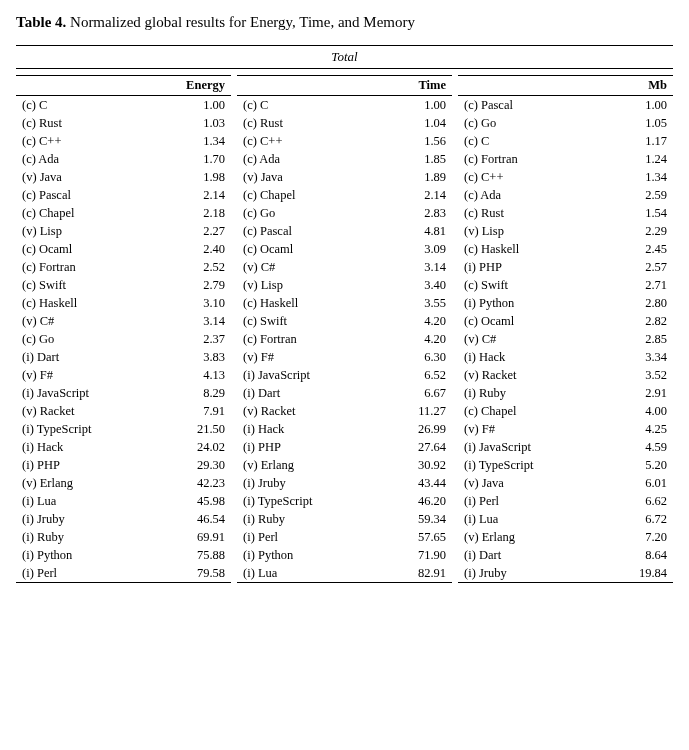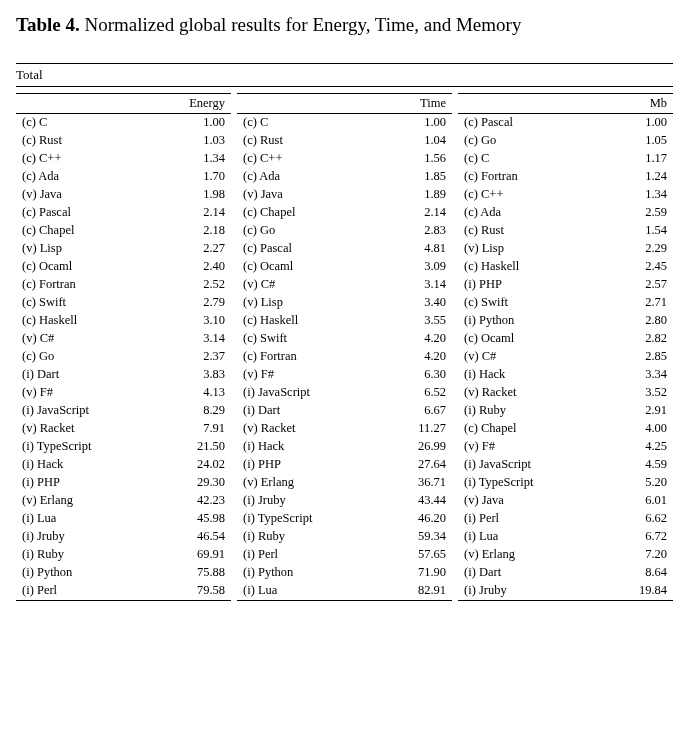--- a/index.html
+++ b/index.html
@@ -5,49 +5,50 @@
     * { box-sizing: border-box; margin: 0; padding: 0; }
     body {
       font-family: "Times New Roman", Times, serif;
       font-size: 13px;
       background: #fff;
       color: #000;
       padding: 12px 16px;
       width: 689px;
     }
     .caption {
-      font-size: 19px;
-      margin-bottom: 24px;
+      font-size: 15px;
+      margin-bottom: 12px;
       line-height: 1.4;
     }
     .caption strong { font-weight: bold; }
     .total-header {
-      text-align: left;
+      text-align: center;
       font-size: 13px;
       border-top: 1px solid #000;
       border-bottom: 1px solid #000;
       padding: 3px 0;
       margin-bottom: 6px;
+      font-style: italic;
     }
     .tables-row {
       display: flex;
       gap: 6px;
       align-items: flex-start;
     }
     .sub-table {
       border-collapse: collapse;
       font-size: 12.5px;
       flex: 1;
     }
     .sub-table th {
       border-top: 1px solid #000;
       border-bottom: 1px solid #000;
       padding: 2px 6px;
       text-align: right;
-      font-weight: normal;
+      font-weight: bold;
       white-space: nowrap;
     }
     .sub-table th.lang-col {
       text-align: left;
     }
     .sub-table td {
       padding: 1.5px 6px;
       white-space: nowrap;
     }
     .sub-table td.lang {
@@ -276,21 +277,21 @@
         <tr>
           <td class="lang">(i) Hack</td>
           <td class="val">26.99</td>
         </tr>
         <tr>
           <td class="lang">(i) PHP</td>
           <td class="val">27.64</td>
         </tr>
         <tr>
           <td class="lang">(v) Erlang</td>
-          <td class="val">36.71</td>
+          <td class="val">30.92</td>
         </tr>
         <tr>
           <td class="lang">(i) Jruby</td>
           <td class="val">43.44</td>
         </tr>
         <tr>
           <td class="lang">(i) TypeScript</td>
           <td class="val">46.20</td>
         </tr>
         <tr>

